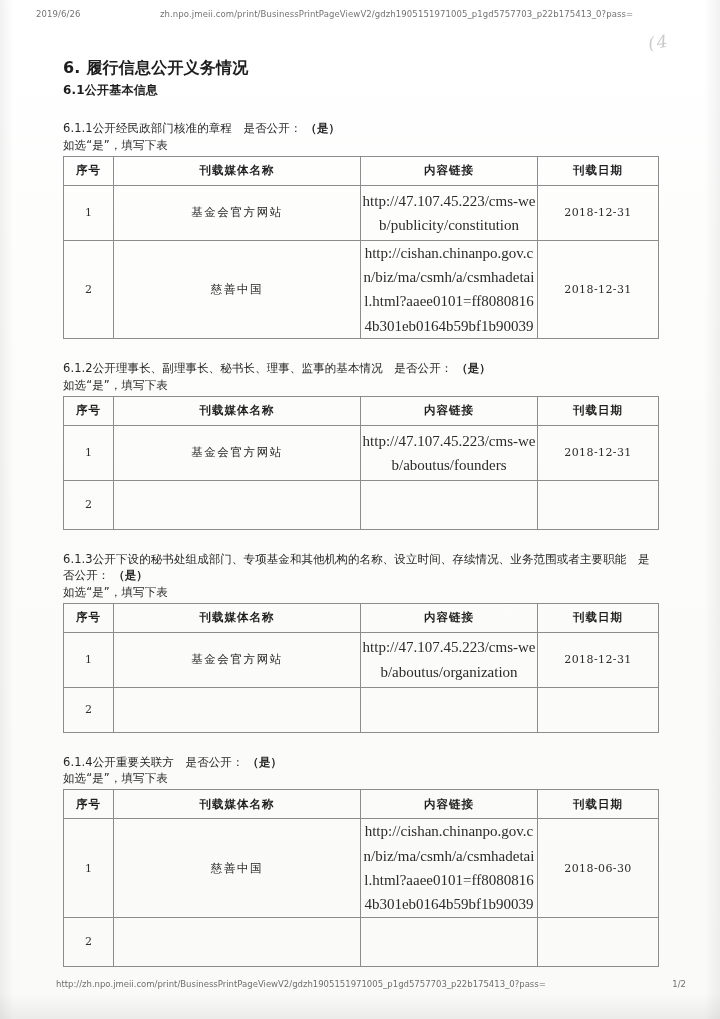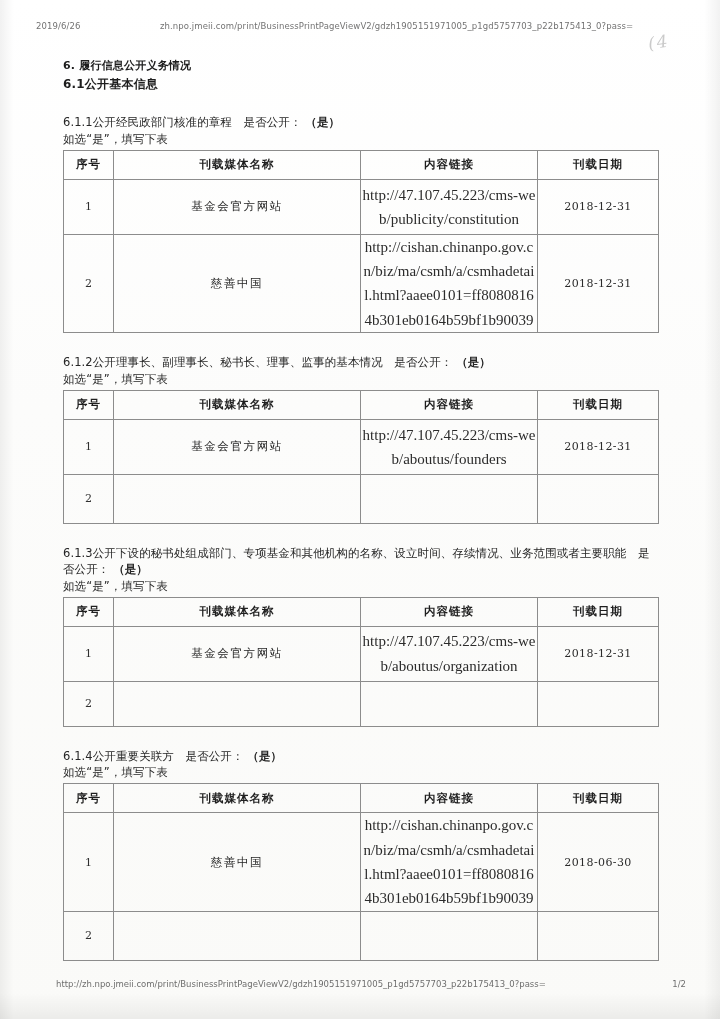--- a/index.html
+++ b/index.html
@@ -61,26 +61,26 @@
     height: 16px;
     color: #4a4a4a;
     font-family: "DejaVu Sans", "Liberation Sans", sans-serif;
     font-size: 8.5px;
     letter-spacing: .1px;
     opacity: .78;
   }
   .print-header .ph-date {
     position: absolute;
     left: 36px;
-    top: 12px;
+    top: 0;
   }
   .print-header .ph-url {
     position: absolute;
     left: 160px;
-    top: 12px;
+    top: 0;
     white-space: nowrap;
     text-align: right;
   }
 
   .hand-mark {
     position: absolute;
     top: 32px;
     left: 648px;
     font-family: "DejaVu Serif", serif;
     font-size: 17px;
@@ -94,21 +94,21 @@
   
   .content {
     position: absolute;
     left: 63px;
     top: 58px;
     width: 595px;
   }
 
   .h-main {
     font-family: "DejaVu Sans", "Liberation Sans", sans-serif;
-    font-size: 11px;
+    font-size: 16px;
     font-weight: bold;
     color: #1d1d1d;
     margin: 0 0 3px 0;
     letter-spacing: .2px;
   }
   .h-sub {
     font-family: "DejaVu Sans", "Liberation Sans", sans-serif;
     font-size: 12px;
     font-weight: bold;
     color: #1d1d1d;

